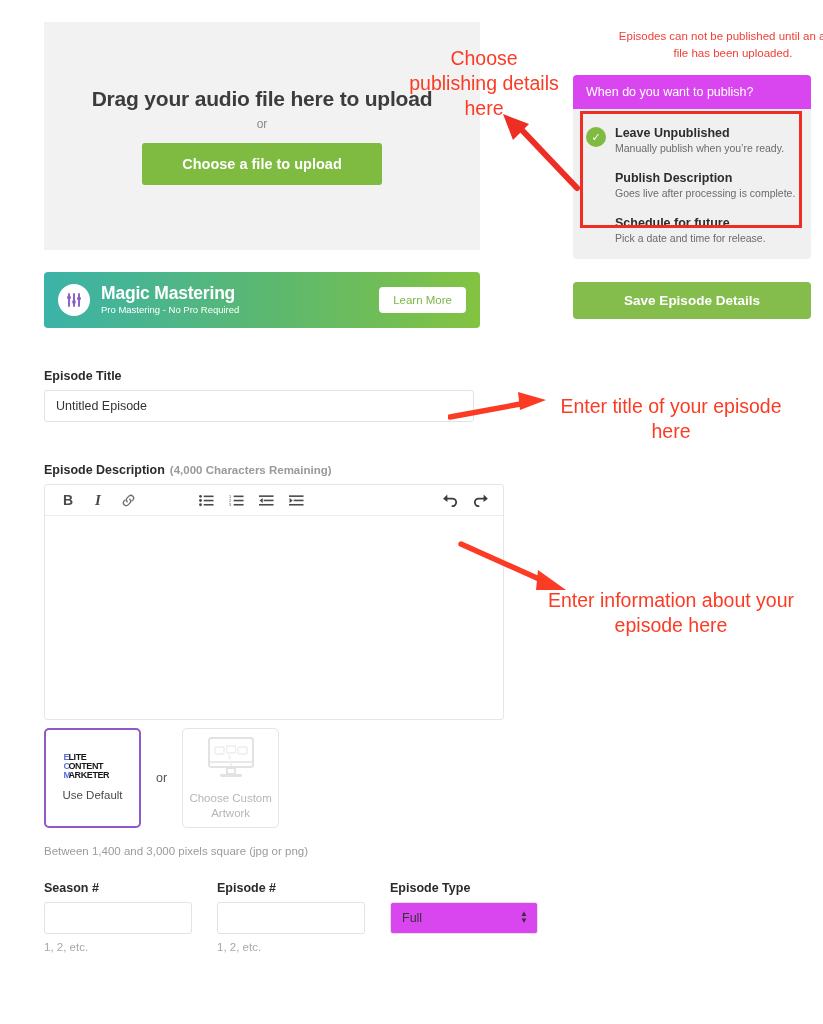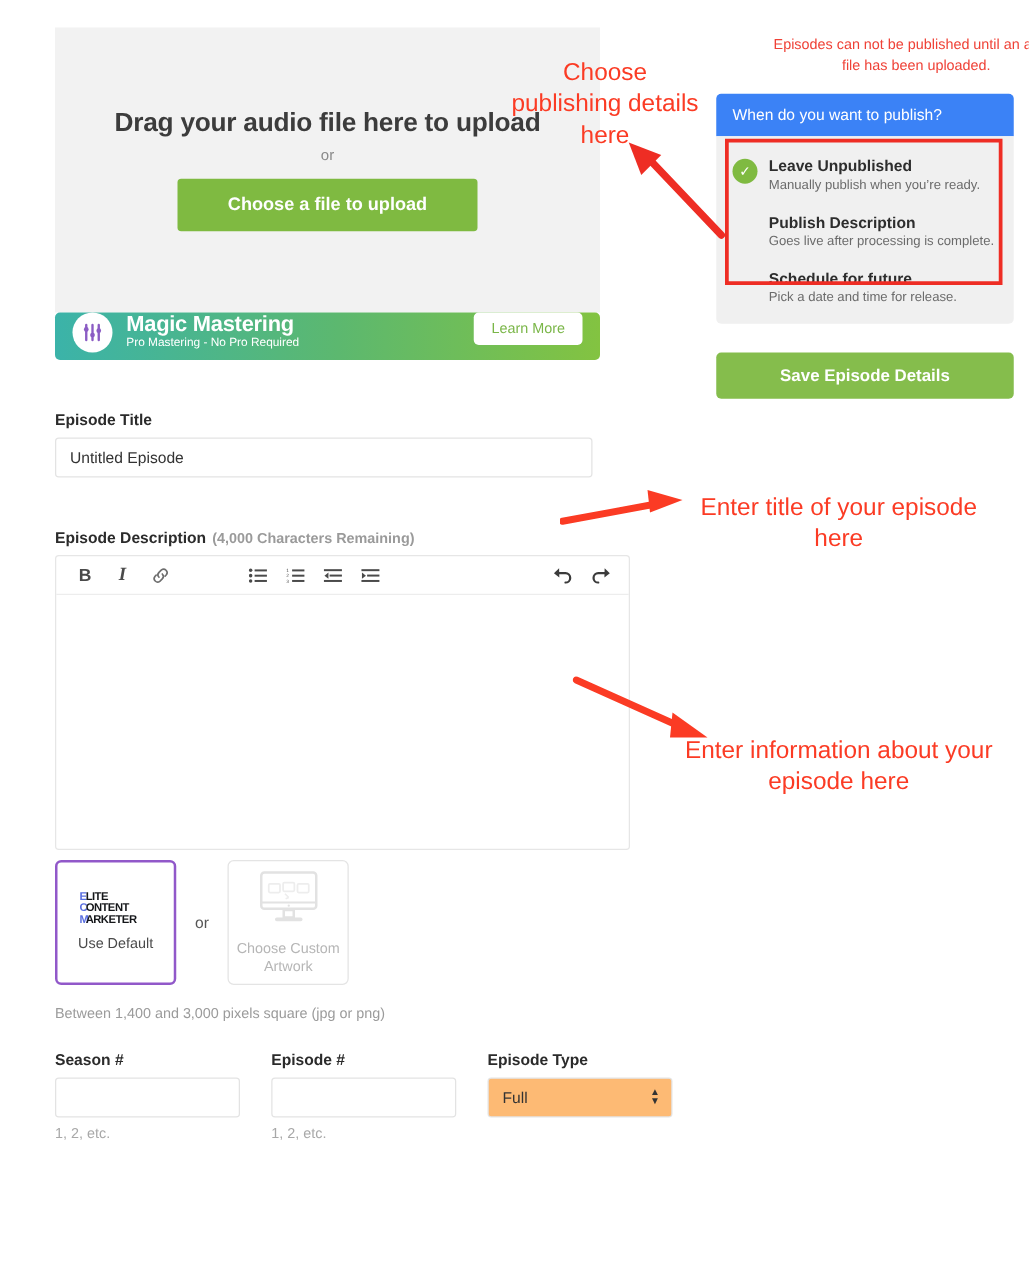--- a/index.html
+++ b/index.html
@@ -35,24 +35,25 @@
     font-family: "Liberation Sans", sans-serif; cursor: pointer;
   }
   .upload-note {
     width: 436px; text-align: center;
     font-size: 12.5px; color: #555; margin-top: 15px;
   }
   .link-red { color: #ef4136; text-decoration: none; }
 
   
   .mm-banner {
-    width: 436px; height: 38px;
+    margin-top: 22px;
+    width: 436px; height: 56px;
     border-radius: 4px;
     background: linear-gradient(90deg, #3bb3a9 0%, #5cb86f 52%, #83c341 100%);
-    display: flex; align-items: flex-start; padding: 0 14px;
+    display: flex; align-items: center; padding: 0 14px;
   }
   .mm-circle {
     width: 32px; height: 32px; border-radius: 50%;
     background: #fff; flex: 0 0 32px;
     display: flex; align-items: center; justify-content: center;
   }
   .mm-text { margin-left: 11px; flex: 1; color: #fff; }
   .mm-title { font-size: 17.5px; font-weight: bold; line-height: 1.05; letter-spacing: -0.2px;}
   .mm-sub { font-size: 9.5px; line-height: 1.3; margin-top: 1px; }
   .mm-btn {
@@ -129,37 +130,37 @@
     width: 148px; height: 32px;
     border: 1px solid #e3e3e3; border-radius: 3px;
     background: #fff; outline: none; padding: 0 11px;
     font-size: 12.5px; font-family: "Liberation Sans", sans-serif;
   }
   .bf-hint { font-size: 11.5px; color: #a8a8a8; margin-top: 7px; }
   .bf-select-wrap { position: relative; width: 148px; }
   .bf-select {
     width: 148px; height: 32px;
     border: 1px solid #e3e3e3; border-radius: 3px;
-    background: #fdba74; padding: 0 11px;
+    background: #d946ef; padding: 0 11px;
     font-size: 12.5px; color: #333;
     display: flex; align-items: center; text-align: center;
   }
   .sel-arrows {
     position: absolute; right: 10px; top: 8px;
     font-size: 8px; line-height: 7px; color: #333; text-align: center;
   }
 
   
   .warn-text {
     position: absolute; left: 573px; top: 28px; width: 240px;
     text-align: center; color: #ef4136; font-size: 11.5px; line-height: 1.45; margin-left: 40px;
   }
   .publish-panel { position: absolute; left: 573px; top: 75px; width: 238px; }
   .pp-header {
-    background: #3b82f6; color: #fff;
+    background: #d946ef; color: #fff;
     font-size: 12.5px; padding: 10px 13px;
     border-radius: 4px 4px 0 0;
   }
   .pp-body { background: #f0f0f0; padding: 12px 0 10px 0; border-radius: 0 0 4px 4px; }
   .pp-opt { padding: 5px 13px 5px 13px; display: flex; }
   .pp-check {
     width: 20px; height: 20px; border-radius: 50%;
     background: #7fba41; color: #fff; flex: 0 0 20px;
     display: flex; align-items: center; justify-content: center;
     font-size: 11px; margin-right: 9px; margin-top: 1px;

